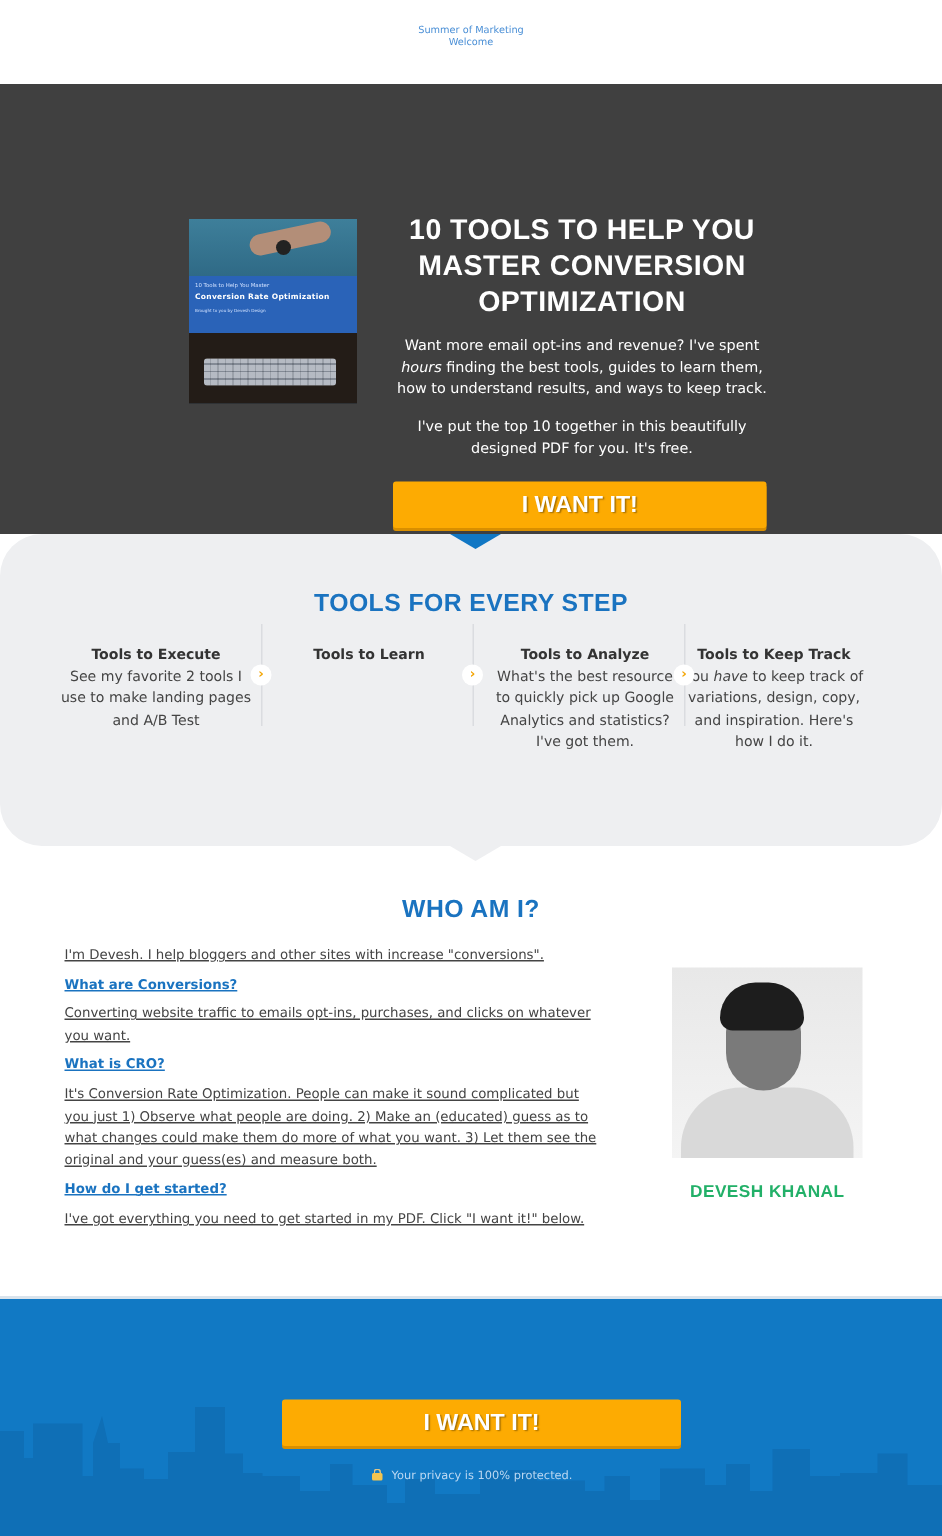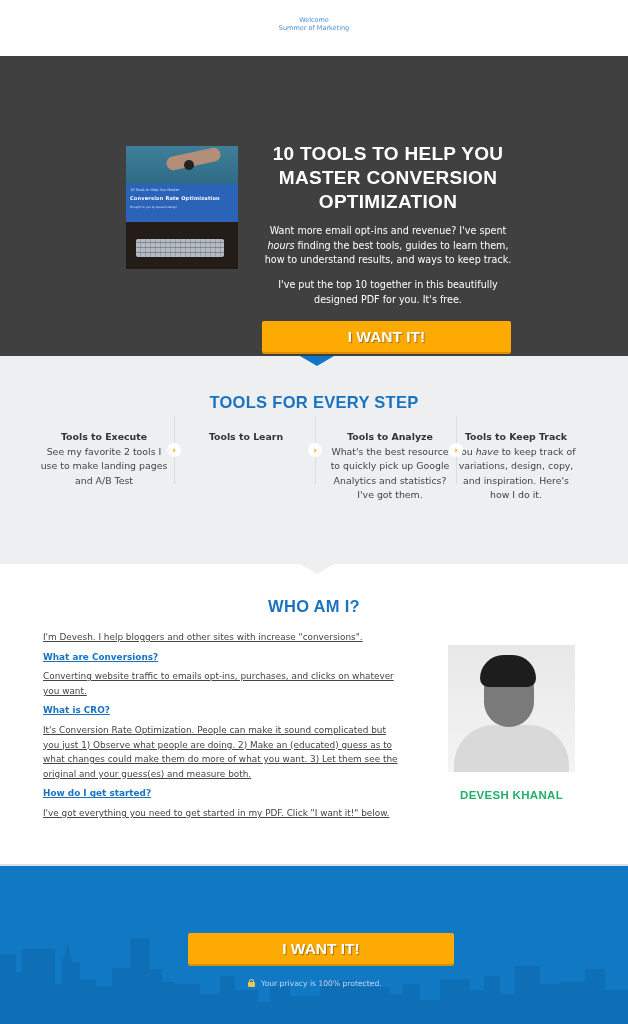--- a/index.html
+++ b/index.html
@@ -26,21 +26,21 @@
     .hero .desc2 { position: absolute; left: 258px; top: 222px; width: 260px; text-align: center; font-size: 9.6px; line-height: 14.5px; }
     .cta { position: absolute; height: 31px; background: #fdab02; border-radius: 2px; color: #fff; font-family: "Liberation Sans", sans-serif; font-weight: bold; font-size: 15.5px; text-align: center; line-height: 31px; text-shadow: 1px 1px 1px rgba(0,0,0,0.35); box-shadow: 0 2px 0 #d98f00; cursor: pointer; border: none; }
     .hero .cta { left: 262px; top: 265px; width: 249px; }
     .privacy { position: absolute; font-size: 7.6px; color: #bcd8f2; text-align: center; white-space: nowrap; }
     .privacy .lock { display: inline-block; width: 7px; height: 8px; position: relative; margin-right: 6px; vertical-align: -1px; }
     .privacy .lock .shackle { position: absolute; left: 1px; top: 0; width: 5px; height: 5px; border: 1.2px solid #d9c48a; border-bottom: none; border-radius: 3px 3px 0 0; }
     .privacy .lock .body { position: absolute; left: 0; top: 3px; width: 7px; height: 5px; background: #f2c44f; border-radius: 1px; }
     .hero .privacy { left: 316px; top: 310px; }
     .notch-down { position: absolute; left: 300px; bottom: -10px; width: 0; height: 0; border-left: 17px solid transparent; border-right: 17px solid transparent; border-top: 10px solid #1177c4; z-index: 2; }
 
-    .tools { position: relative; height: 208px; background: #eeeff1; }
+    .tools { position: relative; height: 208px; background: #eeeff1; border-radius: 28px; }
     .tools .heading { position: absolute; left: 0; top: 37px; width: 628px; text-align: center; color: #1a73c0; font-family: "Liberation Sans", sans-serif; font-weight: bold; font-size: 16.5px; letter-spacing: 0.3px; }
     .tool { position: absolute; top: 74px; width: 128px; text-align: center; color: #444; font-size: 9.4px; line-height: 14.5px; }
     .tool .tt { font-weight: bold; color: #333; }
     .tool .td em { font-style: italic; }
     .tool.t1 { left: 40px; } .tool.t2 { left: 182px; } .tool.t3 { left: 326px; } .tool.t4 { left: 452px; width: 128px; }
     .vline { position: absolute; top: 60px; width: 1px; height: 68px; background: #dadce0; }
     .vline.v1 { left: 174px; } .vline.v2 { left: 315px; } .vline.v3 { left: 456px; }
     .chev { position: absolute; top: 87px; width: 14px; height: 14px; border-radius: 50%; background: #fff; color: #f3a402; font-size: 9px; font-weight: bold; text-align: center; line-height: 14px; }
     .chev.c1 { left: 167px; } .chev.c2 { left: 308px; } .chev.c3 { left: 449px; }
     .notch-down2 { position: absolute; left: 300px; bottom: -10px; width: 0; height: 0; border-left: 17px solid transparent; border-right: 17px solid transparent; border-top: 10px solid #eeeff1; z-index: 2; }
@@ -58,22 +58,22 @@
 
     .footer { position: relative; height: 160px; background: #1179c4; border-top: 2px solid #d9e3ec; overflow: hidden; }
     .skyline { position: absolute; left: 0; bottom: 0; width: 628px; height: 100px; }
     .footer .cta { left: 188px; top: 67px; width: 266px; }
     .footer .privacy { left: 248px; top: 113px; }
   </style>
 </head>
 <body>
 
 <div class="topbar">
+  <div class="welcome">Summer of Marketing</div>
   <div class="welcome">Welcome</div>
-  <div class="welcome">Summer of Marketing</div>
 </div>
 
 <section class="hero">
   <div class="cover">
     <div class="photo-top"></div>
     <div class="arm"></div>
     <div class="watch"></div>
     <div class="band">
       <div class="b1">10 Tools to Help You Master</div>
       <div class="b2">Conversion Rate Optimization</div>

